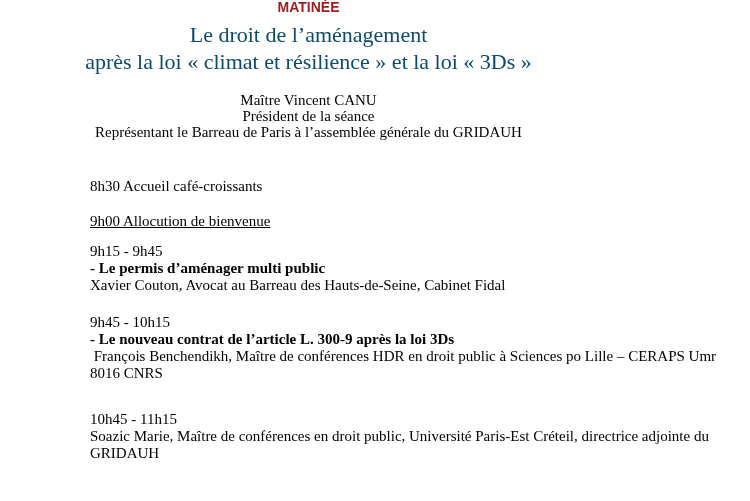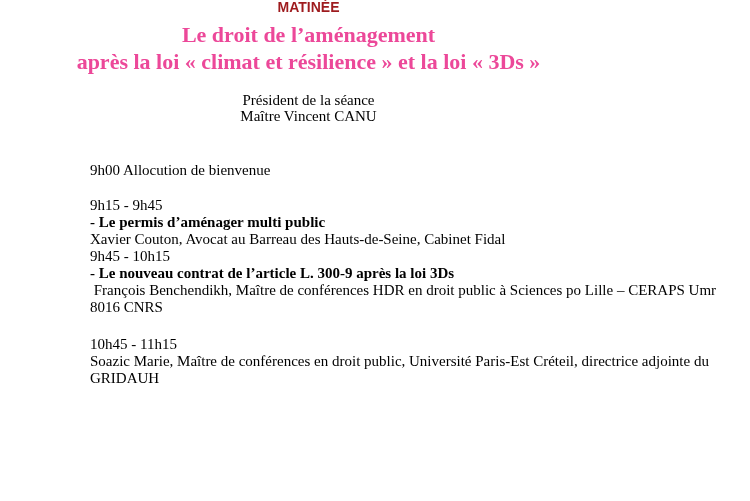--- a/index.html
+++ b/index.html
@@ -26,43 +26,43 @@
   .session-label {
     font-family: "Liberation Sans", sans-serif;
     font-weight: bold;
     font-size: 14px;
     line-height: 14px;
     color: #9E1B1E;
   }
   .event-title {
     margin: 7px 0 0 0;
     font-size: 22px;
-    font-weight: bold;
+    font-weight: normal;
     line-height: 27px;
-    color: #ec4899;
+    color: #0c4a6e;
   }
   .chair-block {
     margin-top: 17px;
     font-size: 15px;
     line-height: 16px;
   }
   .chair-bar {
     font-size: 13px;
     line-height: 15px;
   }
   .schedule {
     margin: 38px 0 0 90px;
     width: 645px;
     font-size: 15px;
     line-height: 17px;
     text-align: left;
   }
   .sched-item { margin: 0 0 16px 0; }
   .sched-item:nth-child(1) { margin-bottom: 18px; }
-  .sched-item:nth-child(2) { margin-bottom: 0; }
+  .sched-item:nth-child(2) { margin-bottom: 13px; text-decoration: underline; }
   .sched-item:nth-child(3) { margin-bottom: 20px; }
   .sched-item:nth-child(4) { margin-bottom: 29px; }
   .sched-item:nth-child(5) { margin-bottom: 18px; }
   .sched-item:nth-child(6) { margin-bottom: 0; }
   .item-topic {
     font-weight: bold;
     white-space: pre-wrap;
   }
   .item-speaker {
     white-space: pre-wrap;
@@ -75,27 +75,32 @@
 
   <div class="doc-header">
     <div class="session-label">MATINÉE</div>
 
     <h1 class="event-title">
       <span>Le droit de l’aménagement</span><br>
       <span>après la loi « climat et résilience » et la loi « 3Ds »</span>
     </h1>
 
     <div class="chair-block">
+      <div>Maître Vincent CANU</div>
       <div>Président de la séance</div>
-      <div>Maître Vincent CANU</div>
+      <div>Représentant le Barreau de Paris à l’assemblée générale du GRIDAUH</div>
     </div>
   </div>
 
   <div class="schedule">
 
+    <div class="sched-item">
+      <span class="item-time">8h30</span>
+      <span class="item-label">Accueil café-croissants</span>
+    </div>
 
     <div class="sched-item">
       <span class="item-time">9h00</span>
       <span class="item-label">Allocution de bienvenue</span>
     </div>
 
     <div class="sched-item">
       <div class="item-time">9h15 - 9h45</div>
       <div class="item-topic">- Le permis d’aménager multi public</div>
       <div class="item-speaker">Xavier Couton, Avocat au Barreau des Hauts-de-Seine, Cabinet Fidal</div>

